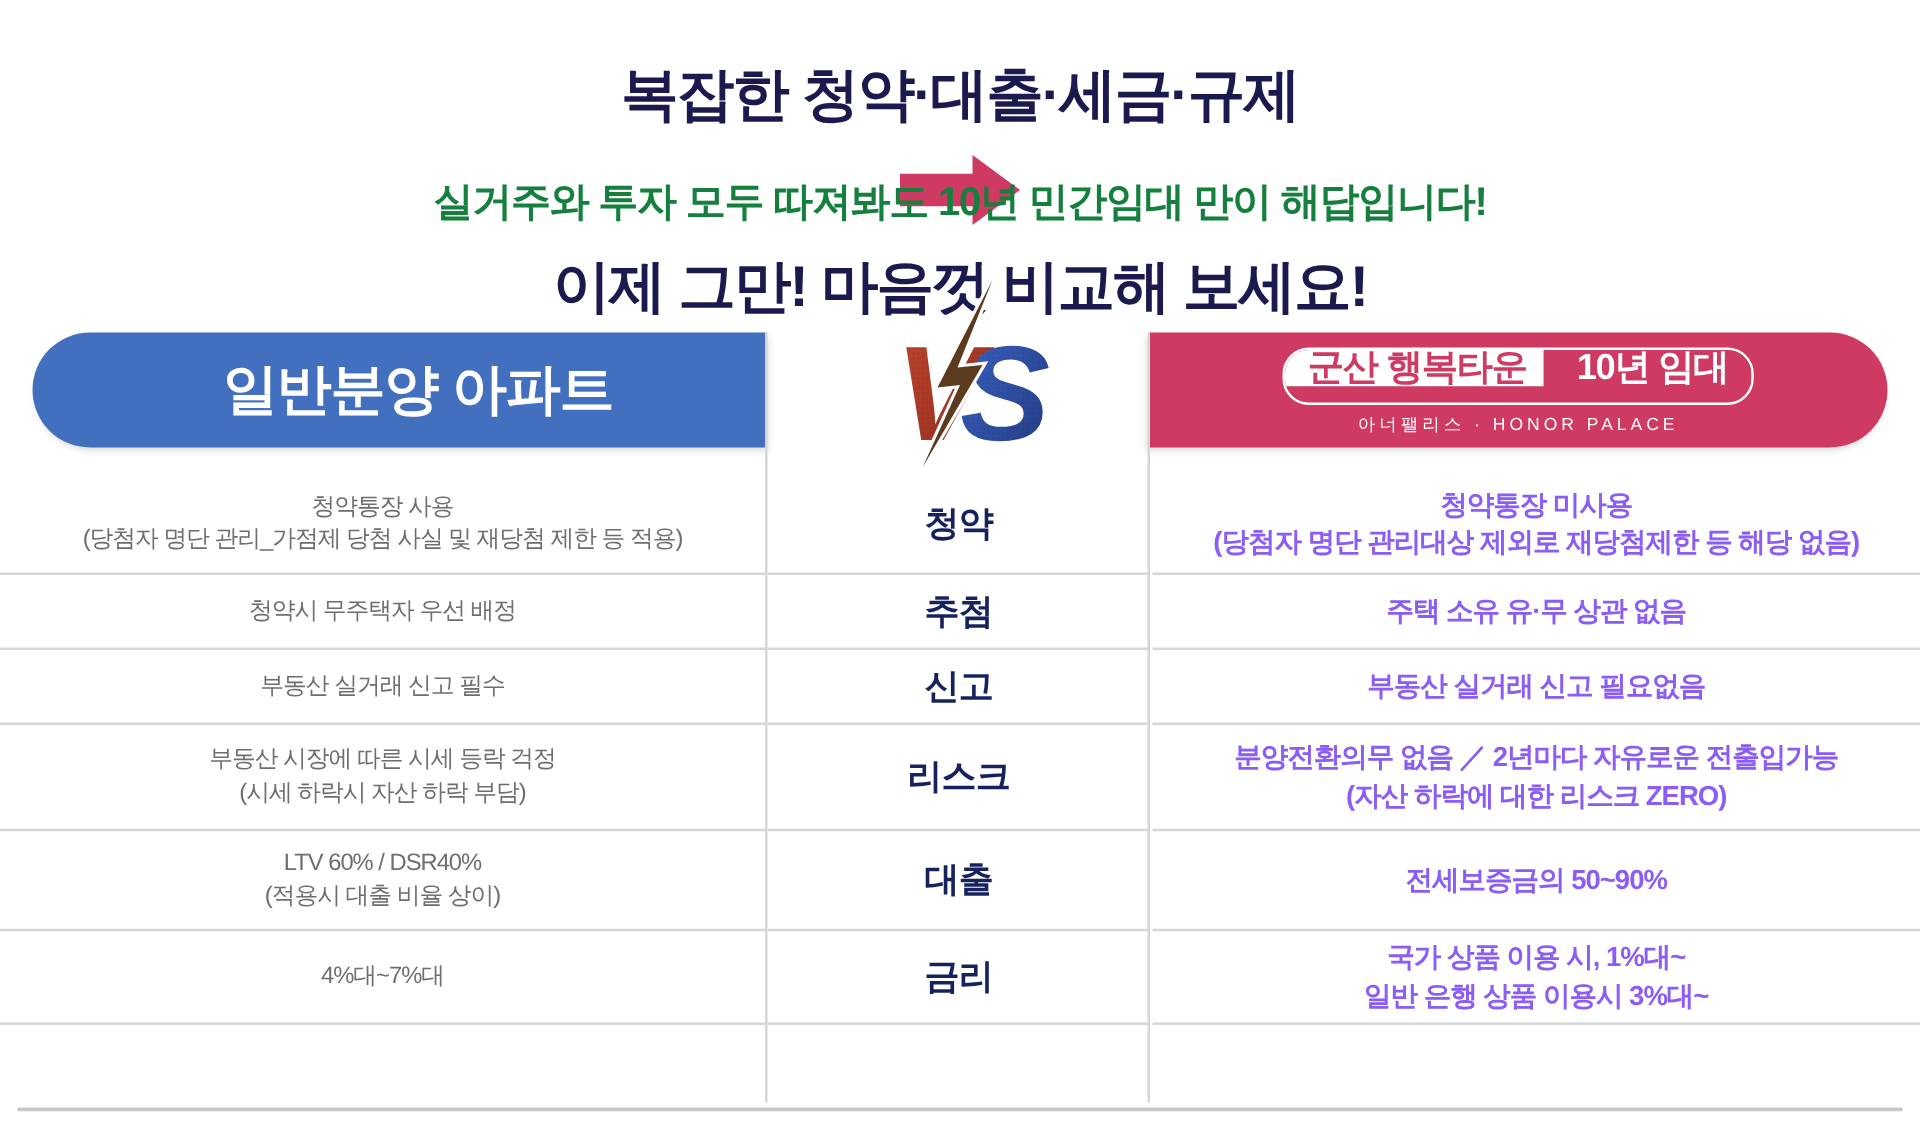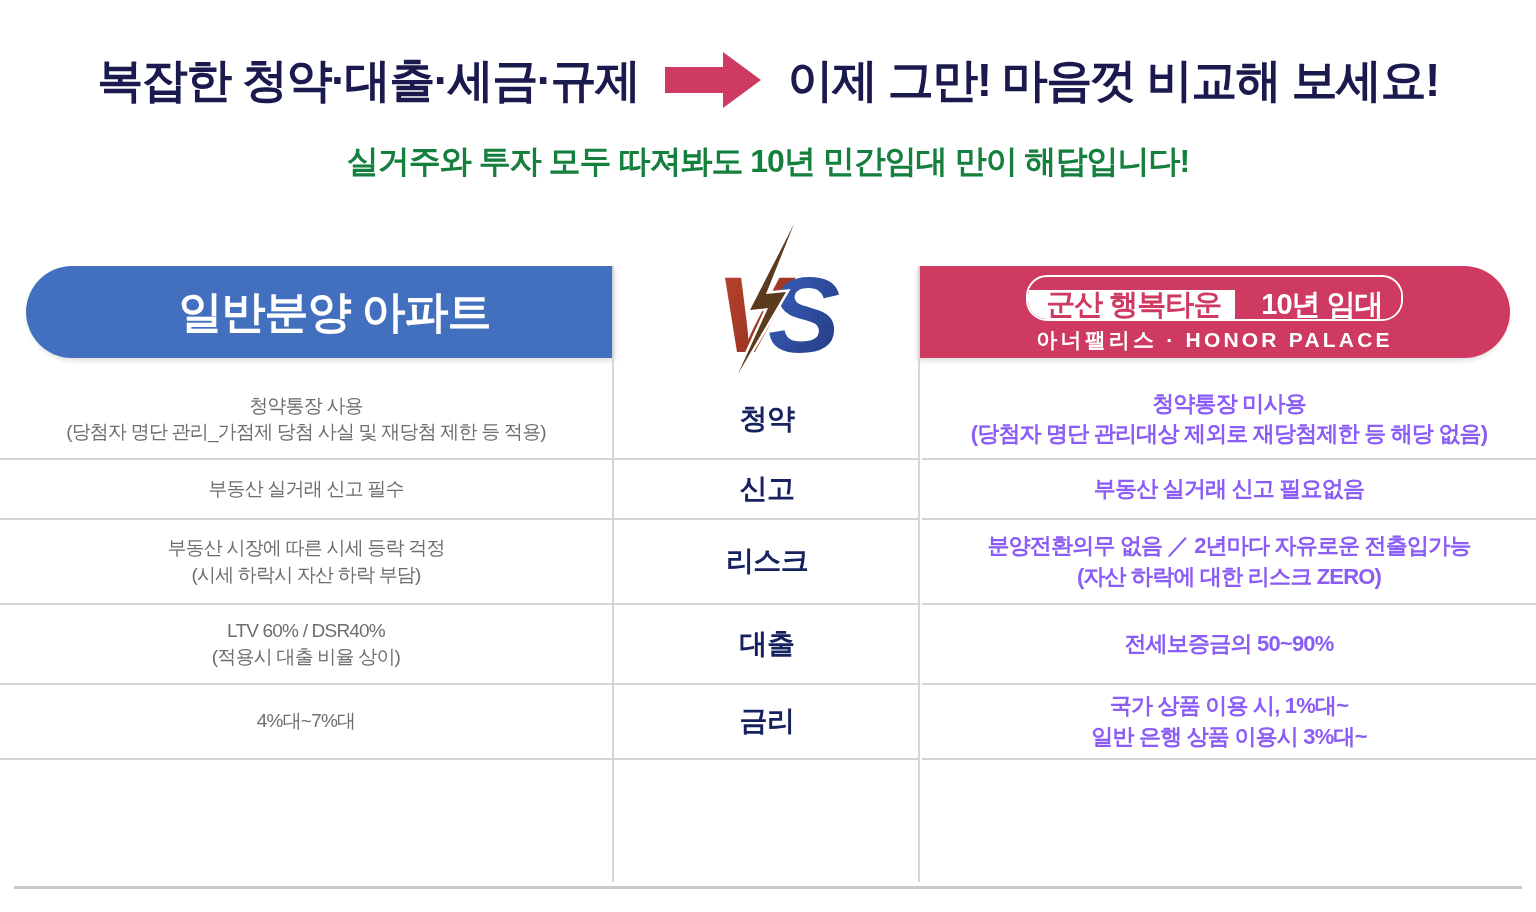--- a/index.html
+++ b/index.html
@@ -18,20 +18,21 @@
   
   .headline {
     position: absolute;
     top: 52px;
     left: 0;
     width: 1536px;
     display: flex;
     align-items: center;
     justify-content: center;
     gap: 26px;
+    flex-direction: column;
   }
   .headline-text {
     font-size: 46px;
     font-weight: 800;
     color: #1b1a4e;
     letter-spacing: -1.5px;
     white-space: nowrap;
     line-height: 1;
   }
   .arrow-icon {
@@ -92,21 +93,21 @@
     background: #ce3a61;
     border-radius: 0 46px 46px 0;
     display: flex;
     flex-direction: column;
     align-items: center;
     justify-content: center;
     box-shadow: -2px 3px 5px rgba(0,0,0,0.13);
   }
   .brand-pill {
     display: flex;
-    align-items: flex-end;
+    align-items: flex-start;
     height: 42px;
     border-radius: 21px;
     border: 2px solid #ffffff;
     overflow: hidden;
     margin-bottom: 8px;
   }
   .brand-pill-left {
     background: #ffffff;
     color: #ce3a61;
     font-size: 29px;
@@ -123,22 +124,22 @@
     font-size: 29px;
     font-weight: 800;
     letter-spacing: -1px;
     display: flex;
     align-items: center;
     padding: 0 18px 0 26px;
     line-height: 1;
   }
   .brand-sub {
     color: #ffffff;
-    font-size: 21px;
-    font-weight: 700;
+    font-size: 14px;
+    font-weight: 400;
     letter-spacing: 3.2px;
     line-height: 1;
   }
 
   
   .vs-logo {
     position: absolute;
     left: 690px;
     top: 222px;
     width: 160px;
@@ -265,20 +266,25 @@
 <div class="table">
   <div class="vrule vrule-l"></div>
   <div class="vrule vrule-r"></div>
   <div id="rows-host">
       <div class="row" style="height: 80px;">
         <div class="cell cell-left">청약통장 사용<br>(당첨자 명단 관리_가점제 당첨 사실 및 재당첨 제한 등 적용)</div>
         <div class="cell cell-mid">청약</div>
         <div class="cell cell-right">청약통장 미사용<br>(당첨자 명단 관리대상 제외로 재당첨제한 등 해당 없음)</div>
       </div>
       <div class="row" style="height: 60px;">
+        <div class="cell cell-left">청약시 무주택자 우선 배정</div>
+        <div class="cell cell-mid">추첨</div>
+        <div class="cell cell-right">주택 소유 유·무 상관 없음</div>
+      </div>
+      <div class="row" style="height: 60px;">
         <div class="cell cell-left">부동산 실거래 신고 필수</div>
         <div class="cell cell-mid">신고</div>
         <div class="cell cell-right">부동산 실거래 신고 필요없음</div>
       </div>
       <div class="row" style="height: 85px;">
         <div class="cell cell-left">부동산 시장에 따른 시세 등락 걱정<br>(시세 하락시 자산 하락 부담)</div>
         <div class="cell cell-mid">리스크</div>
         <div class="cell cell-right">분양전환의무 없음 ／ 2년마다 자유로운 전출입가능<br>(자산 하락에 대한 리스크 ZERO)</div>
       </div>
       <div class="row" style="height: 80px; justify-content: center;">

